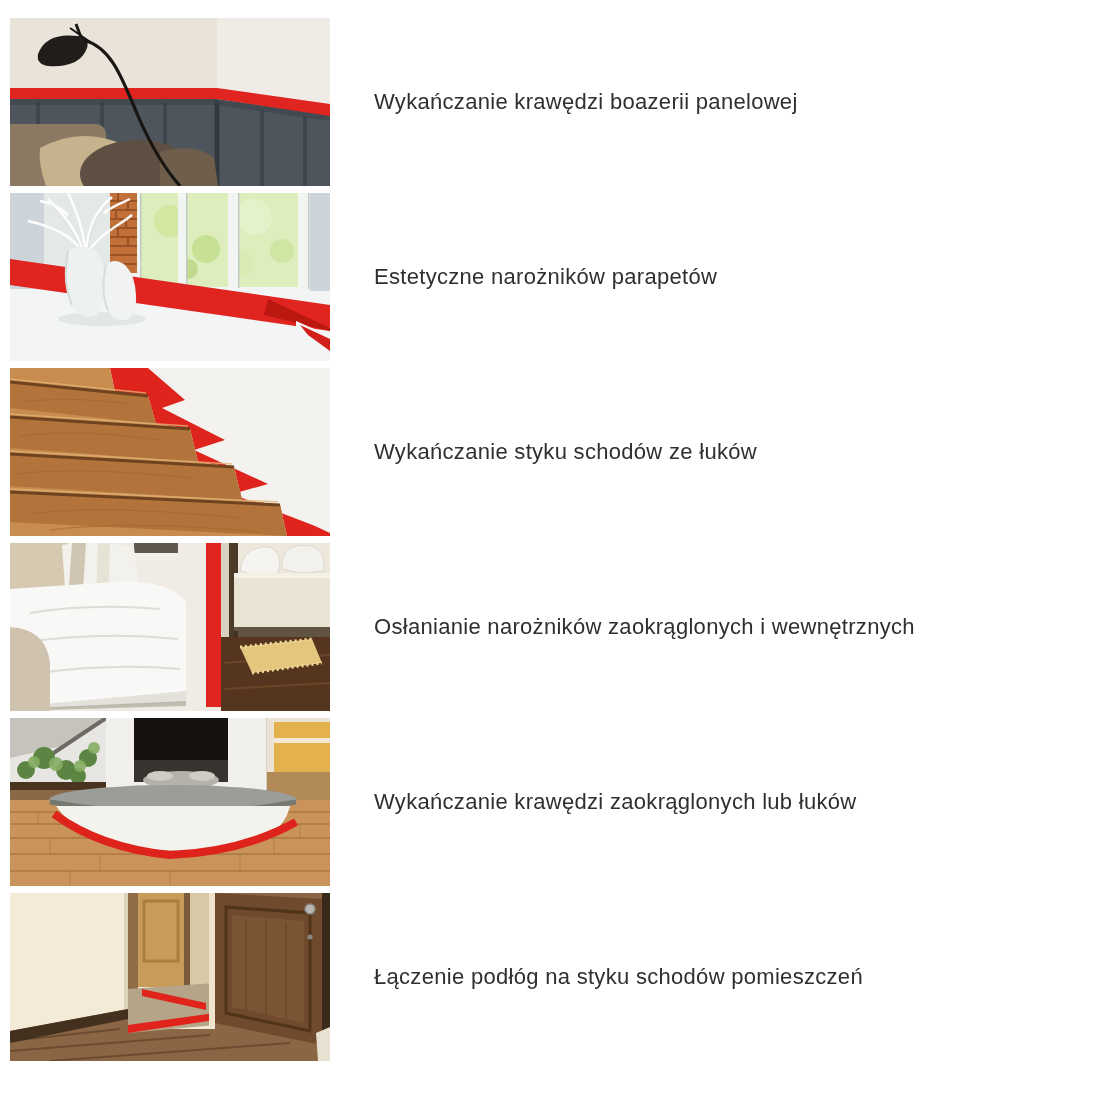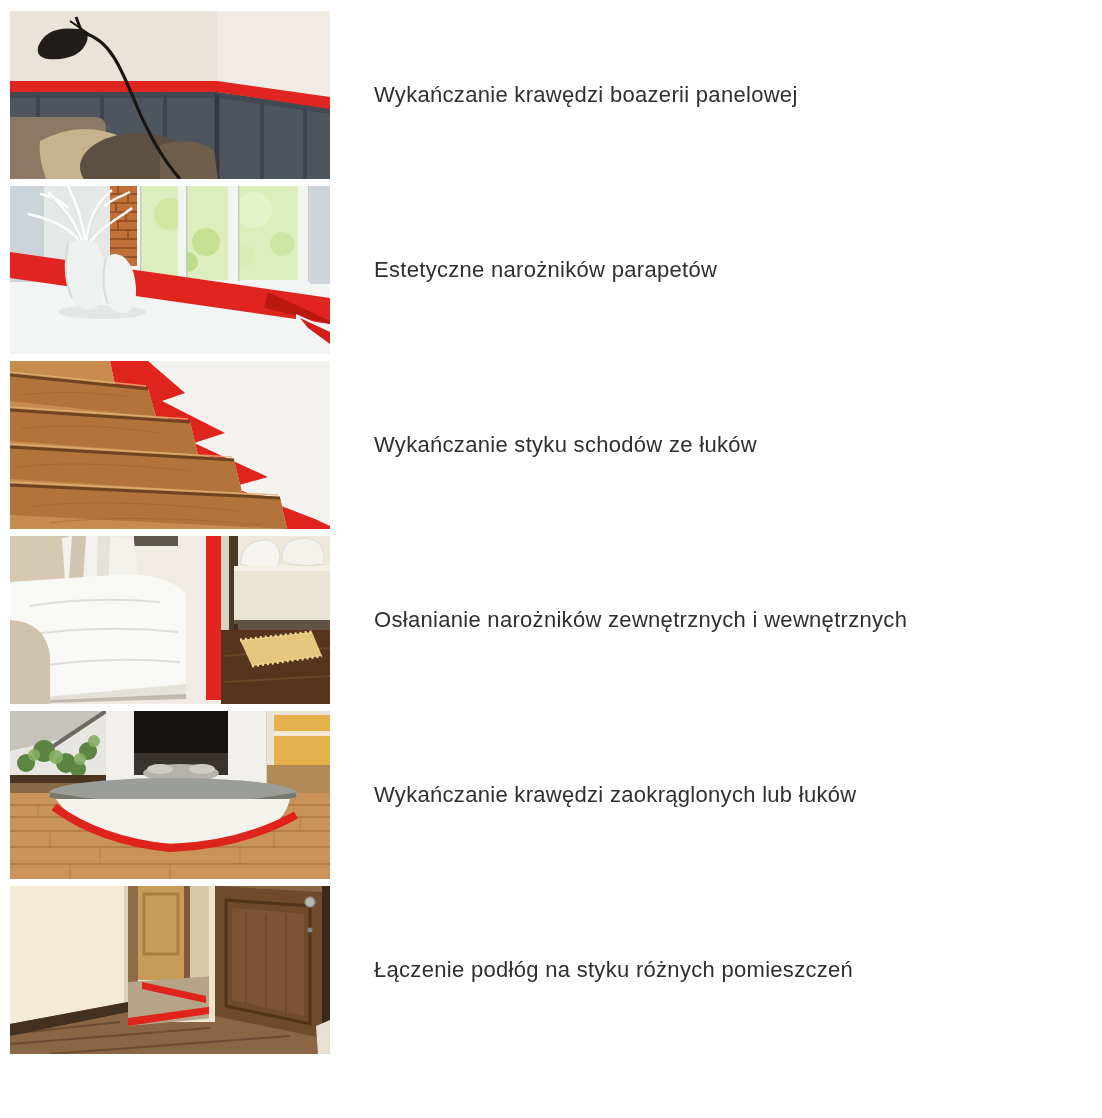--- a/index.html
+++ b/index.html
@@ -1,18 +1,18 @@
 <!DOCTYPE html>
 <html><head>
 <meta charset="utf-8">
 <style>
   html,body{margin:0;padding:0;background:#ffffff;}
   .page{
     width:1102px;height:1118px;background:#ffffff;
-    box-sizing:border-box;padding-top:7px;
+    box-sizing:border-box;padding-top:14px;
     font-family:"Liberation Sans",sans-serif;
   }
   .row{height:175px;display:flex;align-items:center;}
   .thumb{
     width:320px;height:168px;margin-left:10px;flex:none;
     overflow:hidden;background:#eee;
   }
   .thumb svg{display:block;width:320px;height:168px;}
   .label{
     margin-left:44px;
@@ -194,21 +194,21 @@
         <g stroke="#744c2c" stroke-width="2" opacity="0.7">
           <line x1="214" y1="120" x2="320" y2="112"></line>
           <line x1="214" y1="146" x2="320" y2="140"></line>
         </g>
         <path d="M230,104 L302,96 L312,120 L242,130 Z" fill="#e4c67c"></path>
         <path d="M230,104 L302,96" stroke="#f1dc9e" stroke-width="3" stroke-dasharray="2,3" fill="none"></path>
         <path d="M242,130 L312,120" stroke="#f1dc9e" stroke-width="3" stroke-dasharray="2,3" fill="none"></path>
         <rect x="196" y="0" width="15" height="164" fill="#e02420"></rect>
       </svg>
     </div>
-    <div class="label">Osłanianie narożników zewnętrznych i wewnętrznych</div>
+    <div class="label">Osłanianie narożników zaokrąglonych i wewnętrznych</div>
   </div>
 
   <div class="row">
     <div class="thumb">
       <svg viewBox="0 0 320 168" preserveAspectRatio="none">
         <rect width="320" height="168" fill="#c9935a"></rect>
         <g stroke="#a26c36" stroke-width="1.3" opacity="0.7">
           <line x1="0" y1="94" x2="320" y2="94"></line>
           <line x1="0" y1="106" x2="320" y2="106"></line>
           <line x1="0" y1="120" x2="320" y2="120"></line>
@@ -295,16 +295,16 @@
           <line x1="236" y1="26" x2="236" y2="118"></line>
           <line x1="256" y1="28" x2="256" y2="122"></line>
           <line x1="276" y1="29" x2="276" y2="126"></line>
         </g>
         <circle cx="300" cy="16" r="5" fill="#b9b7b2" stroke="#8a8884" stroke-width="1.5"></circle>
         <circle cx="300" cy="44" r="2.5" fill="#8a8884"></circle>
         <rect x="312" y="0" width="8" height="168" fill="#3a2a1a"></rect>
         <polygon points="306,140 320,134 320,168 308,168" fill="#e8e0d0"></polygon>
       </svg>
     </div>
-    <div class="label">Łączenie podłóg na styku różnych pomieszczeń</div>
+    <div class="label">Łączenie podłóg na styku schodów pomieszczeń</div>
   </div>
 
 </div>
 
 </body></html>

